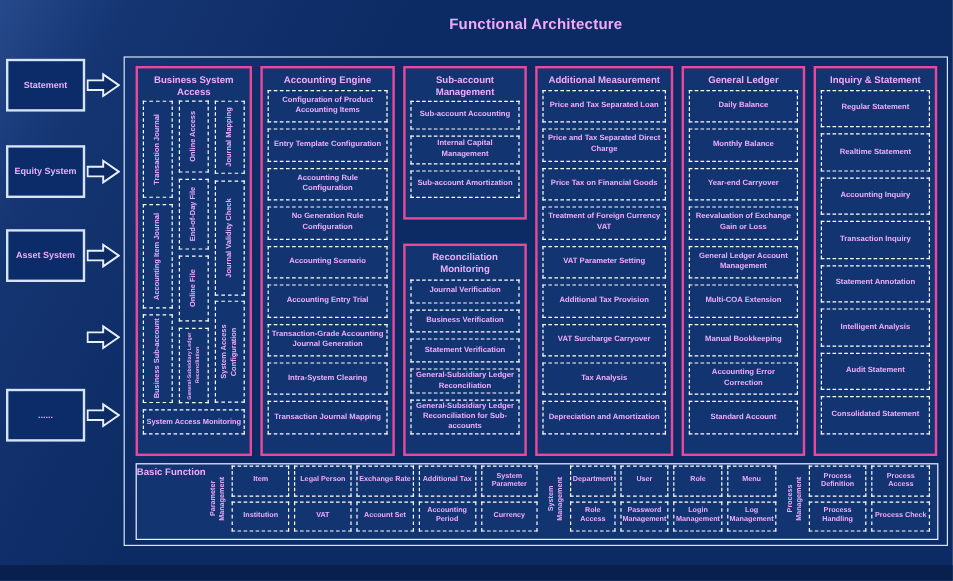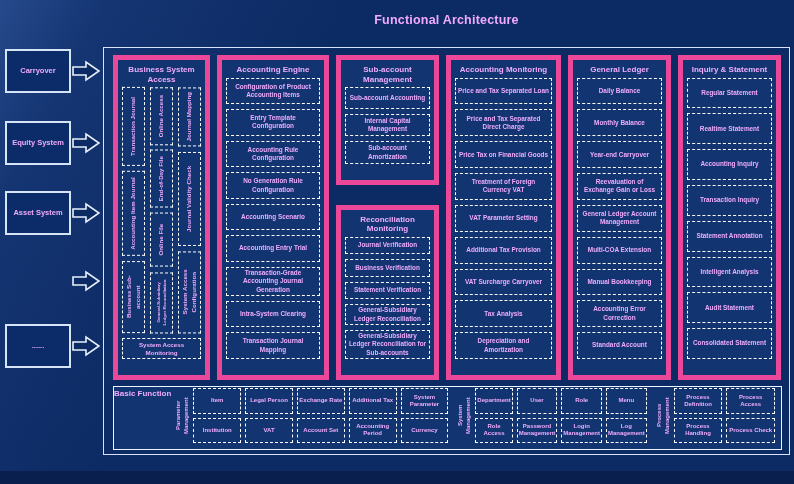--- a/index.html
+++ b/index.html
@@ -13,21 +13,21 @@
     font-size:12.5px;font-weight:bold;letter-spacing:.2px;}
   
   .sys-box{position:absolute;left:5px;width:66px;height:44px;box-sizing:border-box;
     border:2px solid #d6e4f7;background:#0b2c68;display:flex;align-items:center;justify-content:center;
     text-align:center;font-weight:bold;font-size:7.5px;line-height:1.3;padding:2px;}
   .sys-arrow{position:absolute;left:72px;width:28px;height:22px;}
   
   .main-box{position:absolute;left:103px;top:47px;width:687px;height:408px;
     border:1.5px solid #d6e4f7;box-sizing:border-box;}
   .columns{position:absolute;left:9px;top:7px;width:669px;height:325px;display:flex;gap:7px;}
-  .panel{border:5px solid #ec4899;background:#123572;box-sizing:border-box;display:flex;
+  .panel{border:2px solid #ec4899;background:#123572;box-sizing:border-box;display:flex;
     flex-direction:column;padding:4px 4px 16px;}
   .panel-title{font-weight:bold;font-size:8px;text-align:center;padding:1px 0 3px;line-height:1.2;}
   .items{display:flex;flex-direction:column;gap:5px;flex:1;}
   .item{border:1px dashed #fff;flex:1;display:flex;align-items:center;justify-content:center;
     text-align:center;font-size:6.4px;font-weight:bold;line-height:1.3;padding:1px 2px;box-sizing:border-box;}
   
   .bsa-grid{display:flex;gap:5px;flex:1;}
   .bsa-col{display:flex;flex-direction:column;gap:5px;flex:1;}
   .vitem{border:1px dashed #fff;display:flex;align-items:center;justify-content:center;
     writing-mode:vertical-rl;transform:rotate(180deg);font-size:6.2px;font-weight:bold;
@@ -53,21 +53,21 @@
     font-size:6px;font-weight:bold;line-height:1.15;padding:1px;box-sizing:border-box;}
 </style>
 </head>
 <body>
 
 <div class="stage">
 
   <div class="page-title">Functional Architecture</div>
 
   <div class="sys-box" style="top:49px">
-      <span>Carryover</span>
+      <span>Statement</span>
     </div>
   <div class="sys-box" style="top:191px">
       <span>Asset System</span>
     </div>
   <div class="sys-box" style="top:121px">
       <span>Equity System</span>
     </div>
   <div class="sys-box" style="top:324px">
       <span>......</span>
     </div>
@@ -144,21 +144,21 @@
             <div class="item">Journal Verification</div>
             <div class="item">Business Verification</div>
             <div class="item">Statement Verification</div>
             <div class="item">General-Subsidiary Ledger Reconciliation</div>
             <div class="item">General-Subsidiary Ledger Reconciliation for Sub-accounts</div>
           </div>
         </section>
       </div>
 
       <section class="panel" style="width:115px;flex:none">
-        <div class="panel-title">Accounting Monitoring</div>
+        <div class="panel-title">Additional Measurement</div>
         <div class="items">
           <div class="item">Price and Tax Separated Loan</div>
           <div class="item">Price and Tax Separated Direct Charge</div>
           <div class="item">Price Tax on Financial Goods</div>
           <div class="item">Treatment of Foreign Currency VAT</div>
           <div class="item">VAT Parameter Setting</div>
           <div class="item">Additional Tax Provision</div>
           <div class="item">VAT Surcharge Carryover</div>
           <div class="item">Tax Analysis</div>
           <div class="item">Depreciation and Amortization</div>

